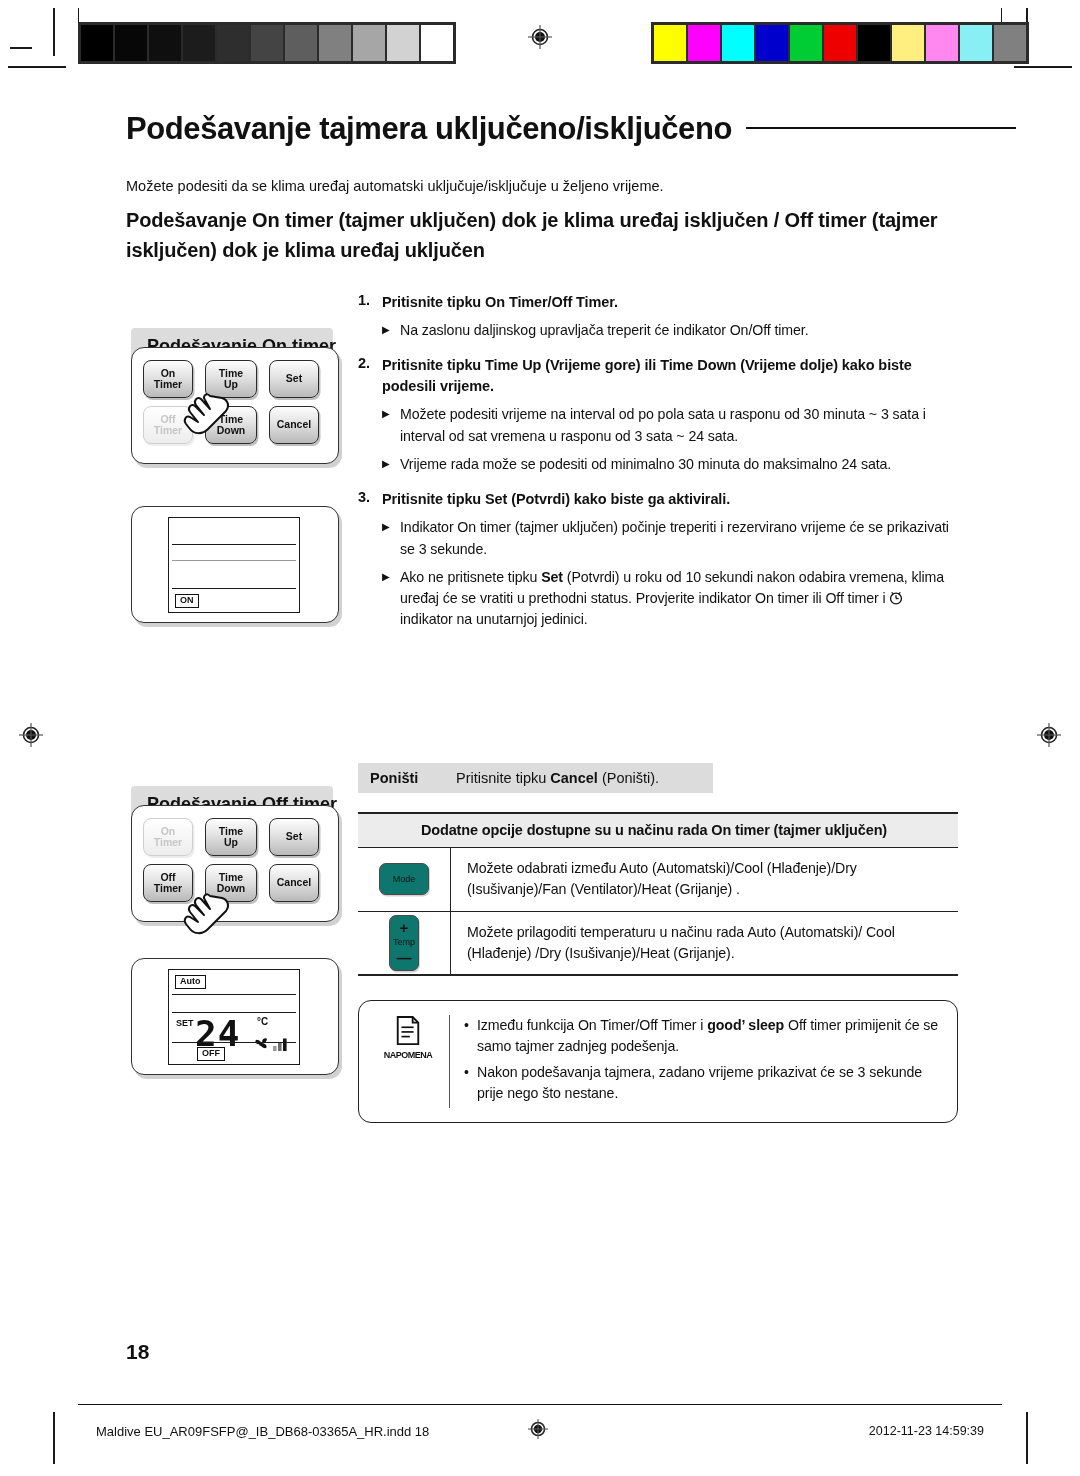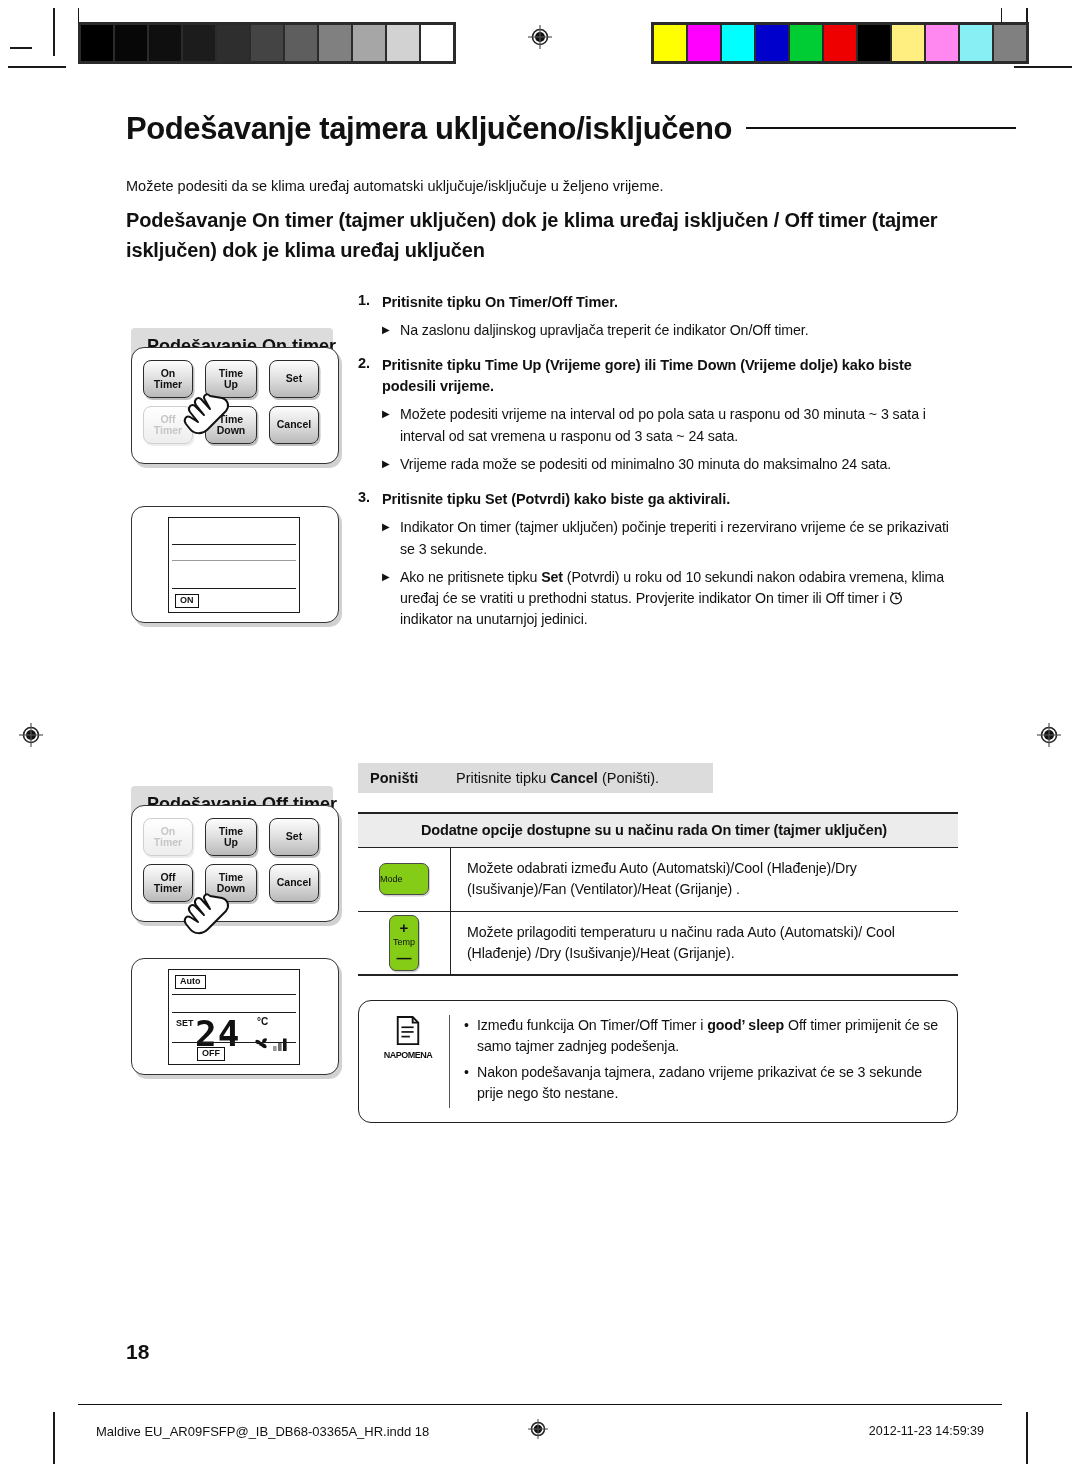--- a/index.html
+++ b/index.html
@@ -119,22 +119,22 @@
   .opt-table{position:absolute;left:358px;top:812px;width:600px;
     border-top:2.4px solid #222;border-bottom:2.4px solid #222;}
   .opt-head{background:#ececec;text-align:center;font-size:14.5px;font-weight:bold;
     padding:8px 8px 9px 0;border-bottom:1.4px solid #222;letter-spacing:-0.15px;}
   .opt-row{display:flex;align-items:center;min-height:62px;}
   .opt-row+.opt-row{border-top:1.2px solid #222;}
   .opt-cell-ico{width:92px;flex:none;display:flex;align-items:center;justify-content:center;
     border-right:1.4px solid #222;align-self:stretch;}
   .opt-cell-txt{padding:10px 8px 10px 16px;font-size:14.2px;line-height:1.5;letter-spacing:-0.1px;}
   .mini-btn{
-    border:1.5px solid #4a4a4a;border-radius:7px;background:#84cc16;
-    font-size:9px;color:#111;
+    border:1.5px solid #4a4a4a;border-radius:7px;background:#0f766e;
+    font-size:9px;text-align:center;color:#111;
     box-shadow:1px 1.5px 0 rgba(0,0,0,0.18);
   }
   .mini-mode{width:48px;height:30px;line-height:30px;}
   .mini-temp{width:30px;height:56px;display:flex;flex-direction:column;
     align-items:center;justify-content:space-around;padding:3px 0;box-sizing:border-box;}
   .mini-temp span{display:block;line-height:1;}
   .mini-temp .pm{font-size:15px;font-weight:bold;}
 
   
   .note{

